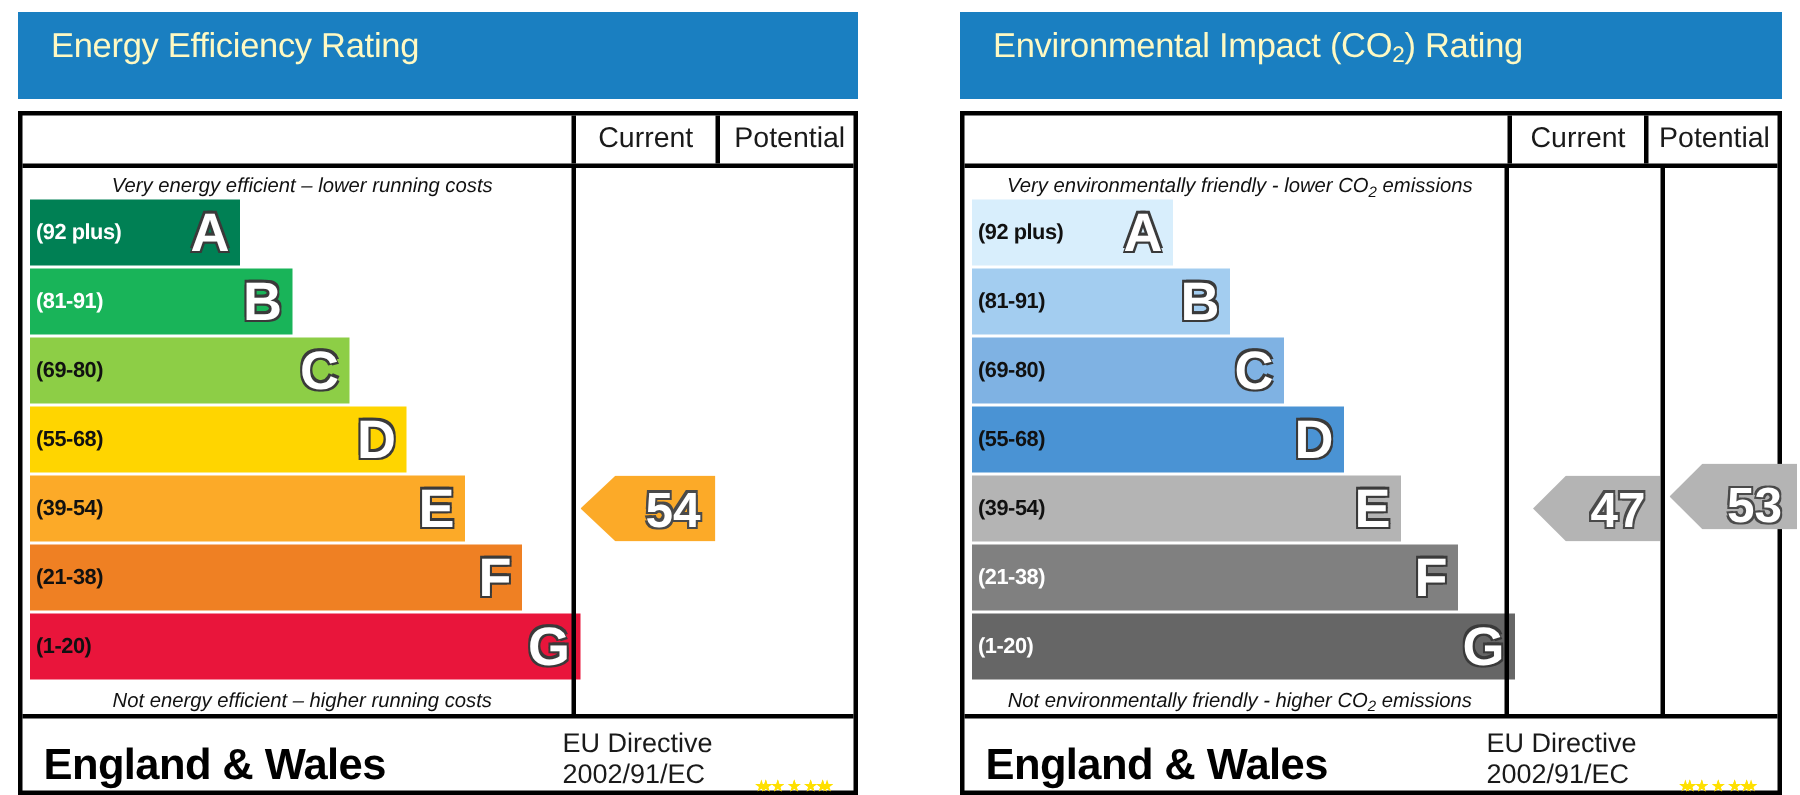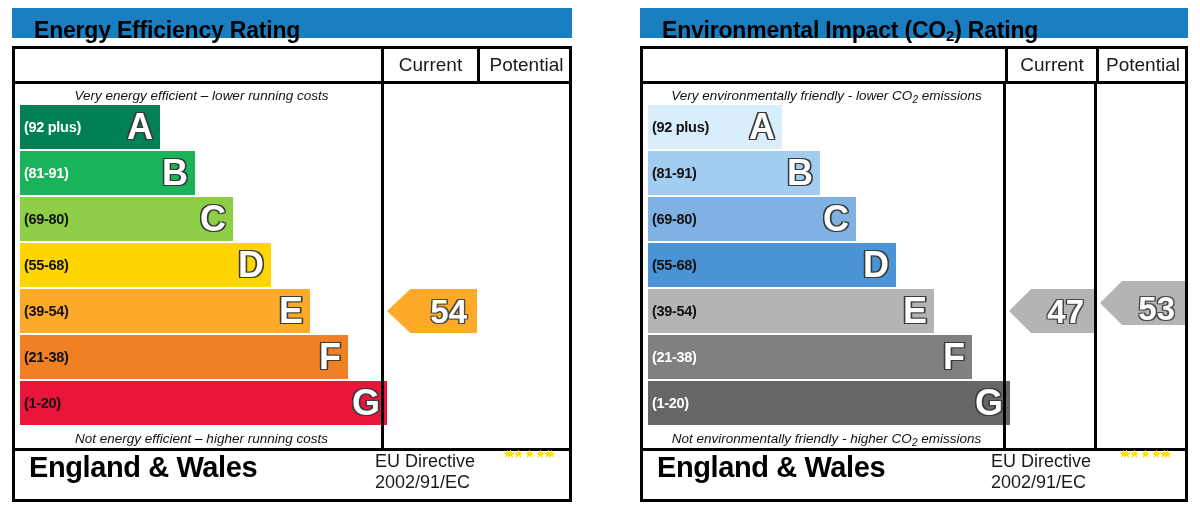--- a/index.html
+++ b/index.html
@@ -15,26 +15,26 @@
     background: #ffffff;
   }
 
   
   .cert { position: absolute; top: 8px; }
   .cert.left  { left: 12px;  width: 560px; }
   .cert.right { left: 640px; width: 548px; }
 
   .cert-title {
     background: #1a7fc1;
-    color: #000000;
+    color: #fef9c3;
     font-size: 23px;
-    font-weight: bold;
+    font-weight: normal;
     letter-spacing: -0.2px;
     padding: 7px 0 8px 22px;
-    height: 30px;
+    height: 58px;
     line-height: 31px;
     white-space: nowrap;
   }
   .cert-title sub { font-size: 15px; vertical-align: baseline; position: relative; top: 3px; }
 
   .cert-table {
     margin-top: 8px;
     border: 3px solid #000;
     background: #fff;
   }
@@ -112,21 +112,21 @@
     line-height: 1;
     color: #ffffff;
     text-shadow:
       -1.4px -1.4px 0 #4a4a4a,  1.4px -1.4px 0 #4a4a4a,
       -1.4px  1.4px 0 #4a4a4a,  1.4px  1.4px 0 #4a4a4a;
   }
 
   
   .foot-row {
     display: flex;
-    align-items: flex-start;
+    align-items: flex-end;
     border-top: 3px solid #000;
     height: 51px;
   }
   .foot-region {
     flex: 1 1 auto;
     display: flex; align-items: center;
     font-size: 29px; font-weight: bold; color: #000;
     padding-left: 14px;
     letter-spacing: -0.4px;
   }
@@ -264,21 +264,21 @@
                 <span class="range" style="color: rgb(255, 255, 255);">(21-38)</span>
                 <span class="letter">F</span>
               </div>
               <div class="band" style="top: 276px; width: 362px; background: rgb(102, 102, 102);">
                 <span class="range" style="color: rgb(255, 255, 255);">(1-20)</span>
                 <span class="letter">G</span>
               </div>
             </div>
             <div class="cap"><span>Not environmentally friendly - higher CO</span><sub>2</sub><span> emissions</span></div>
           </div>
-          <div class="meter-col" style="width: 91px;">
+          <div class="meter-col" style="width: 104px;">
             <div class="arrow" style="top: 205px; right: 0px; width: 85px; background: rgb(180, 180, 180);">
               <span>47</span>
             </div>
           </div>
           <div class="meter-col" style="width: 91px;">
             <div class="arrow" style="top: 197px; right: 0px; width: 85px; background: rgb(180, 180, 180); align-items: flex-end;">
               <span>53</span>
             </div>
           </div>
         </div>

